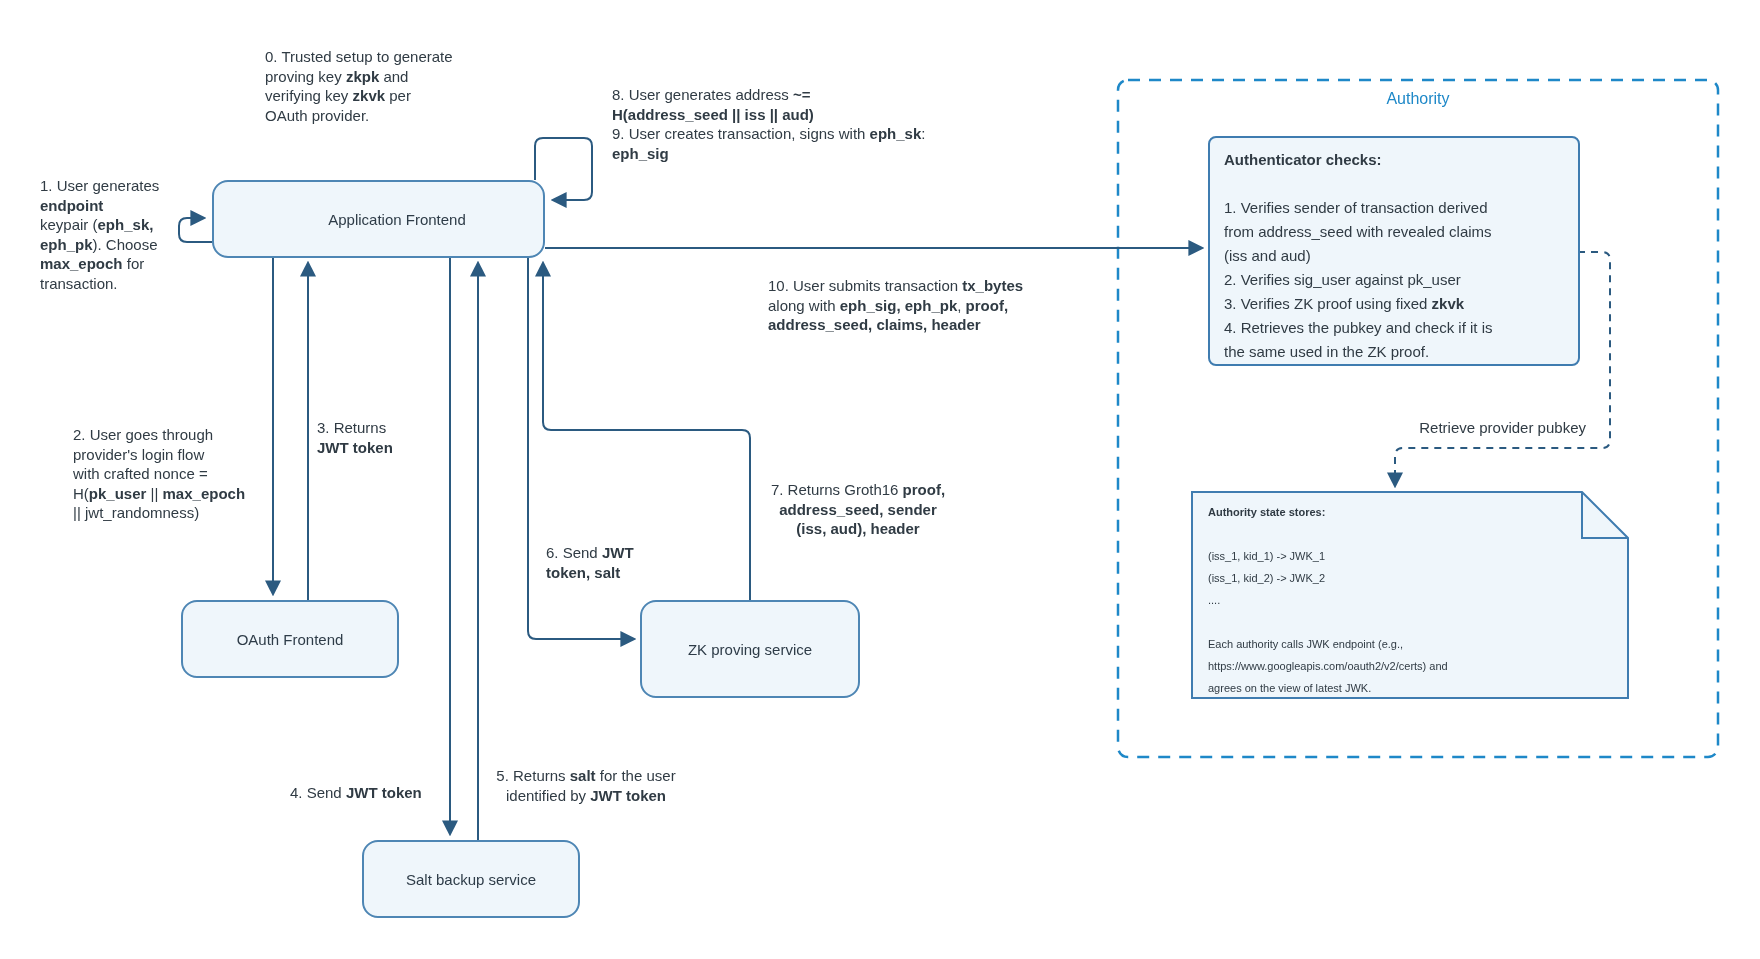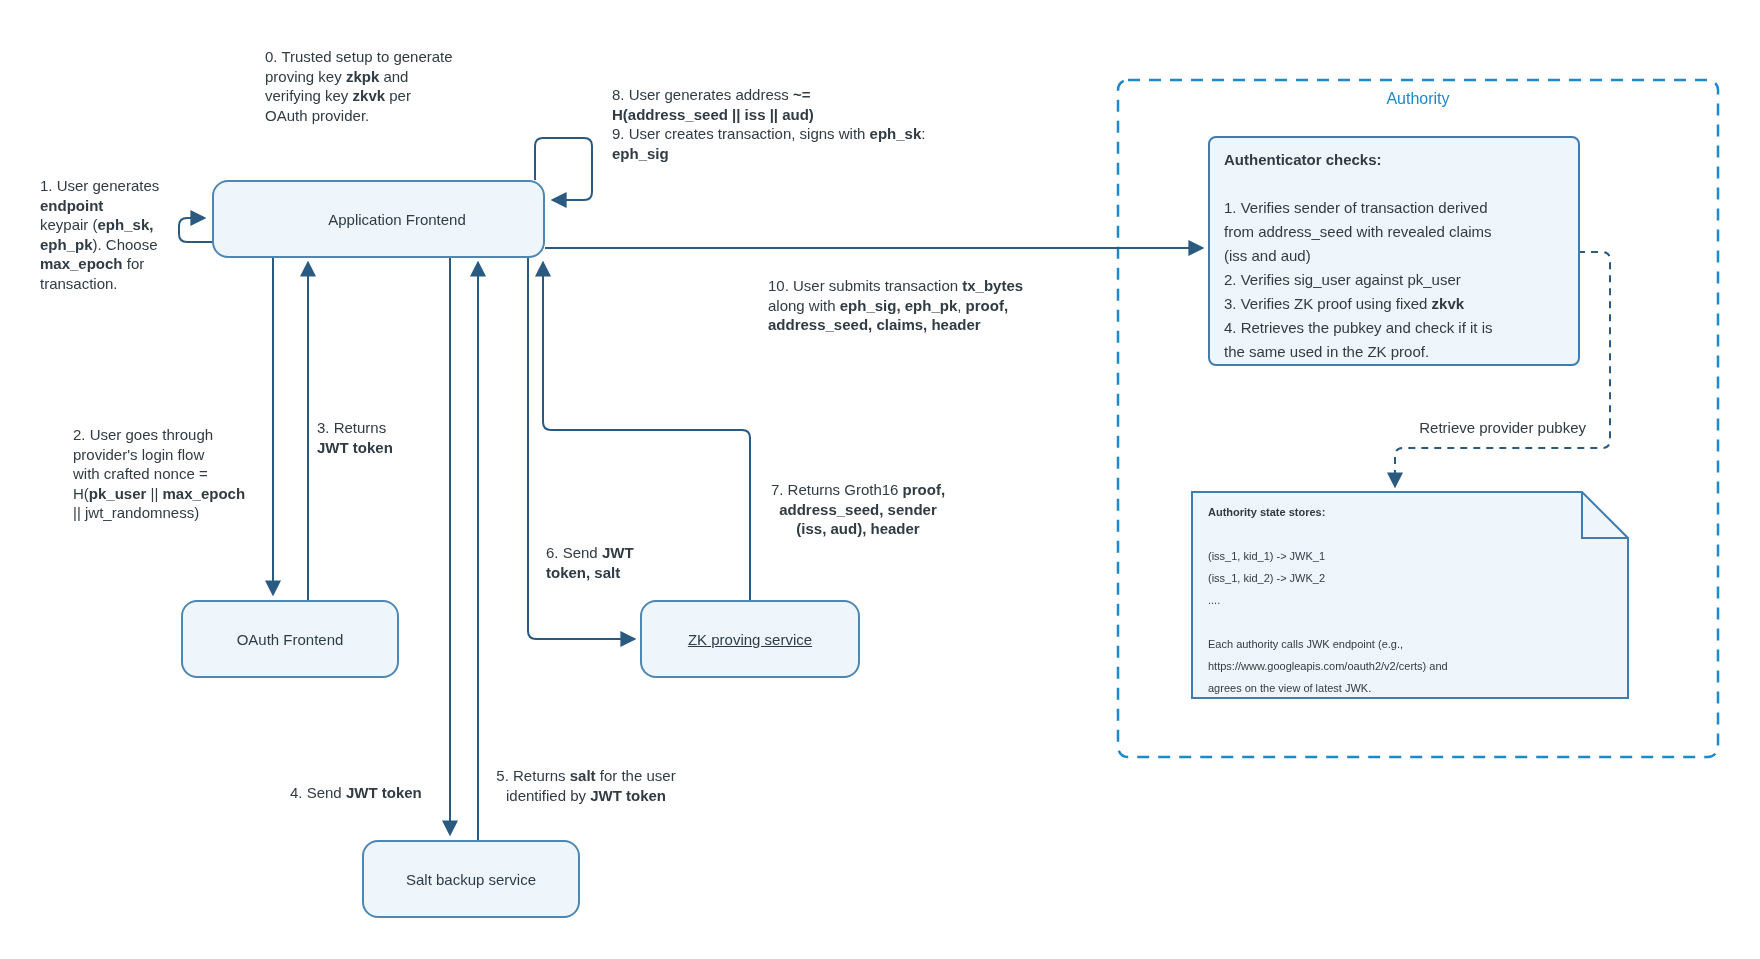--- a/index.html
+++ b/index.html
@@ -68,21 +68,21 @@
 
     <path d="M1578,252 H1602 Q1610,252 1610,260 V440 Q1610,448 1602,448 H1403 Q1395,448 1395,456 V486" stroke="#2b5a80" stroke-width="2" stroke-dasharray="7 6" marker-end="url(#ah)"></path>
   </svg>
 
   <div class="node" style="left:212px;top:180px;width:333px;height:78px;padding-left:37px;">
     <span>Application Frontend</span>
   </div>
   <div class="node" style="left:181px;top:600px;width:218px;height:78px;">
     <span>OAuth Frontend</span>
   </div>
-  <div class="node" style="left:640px;top:600px;width:220px;height:78px;text-decoration:underline;">
+  <div class="node" style="left:640px;top:600px;width:220px;height:98px;">
     <span>ZK proving service</span>
   </div>
   <div class="node" style="left:362px;top:840px;width:218px;height:78px;">
     <span>Salt backup service</span>
   </div>
 
   <div class="ann" style="left:265px;top:47px;">
       <div>0. Trusted setup to generate</div>
       <div>proving key <b>zkpk</b> and</div>
       <div>verifying key <b>zkvk</b> per</div>

